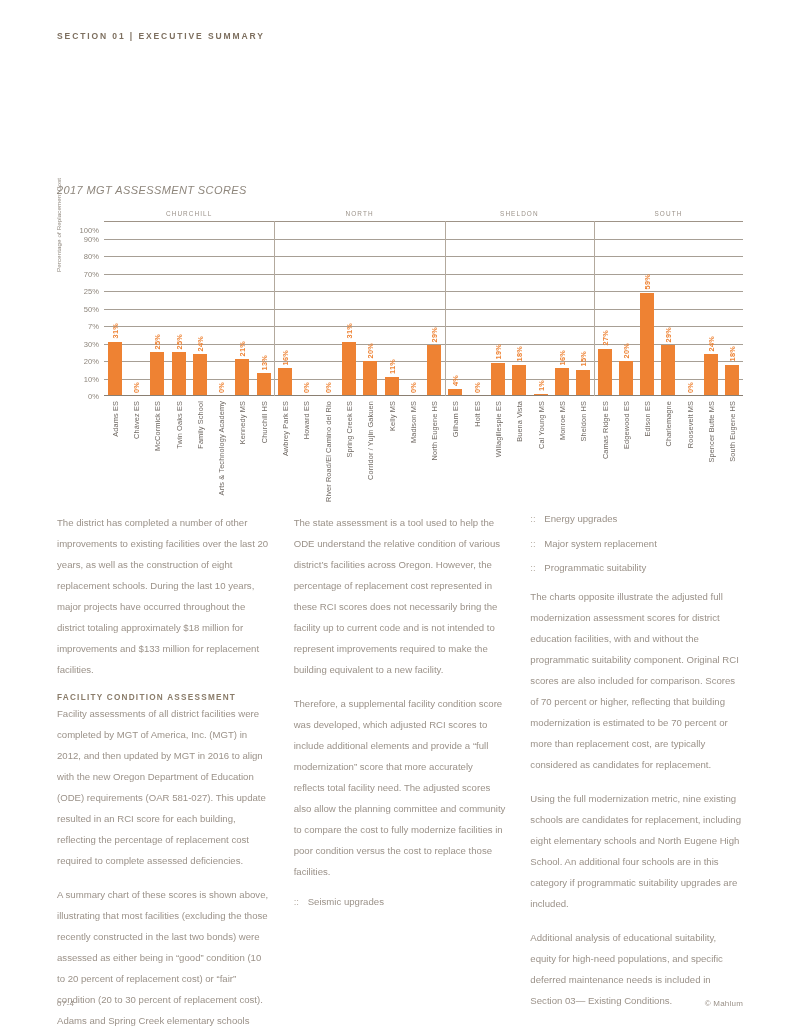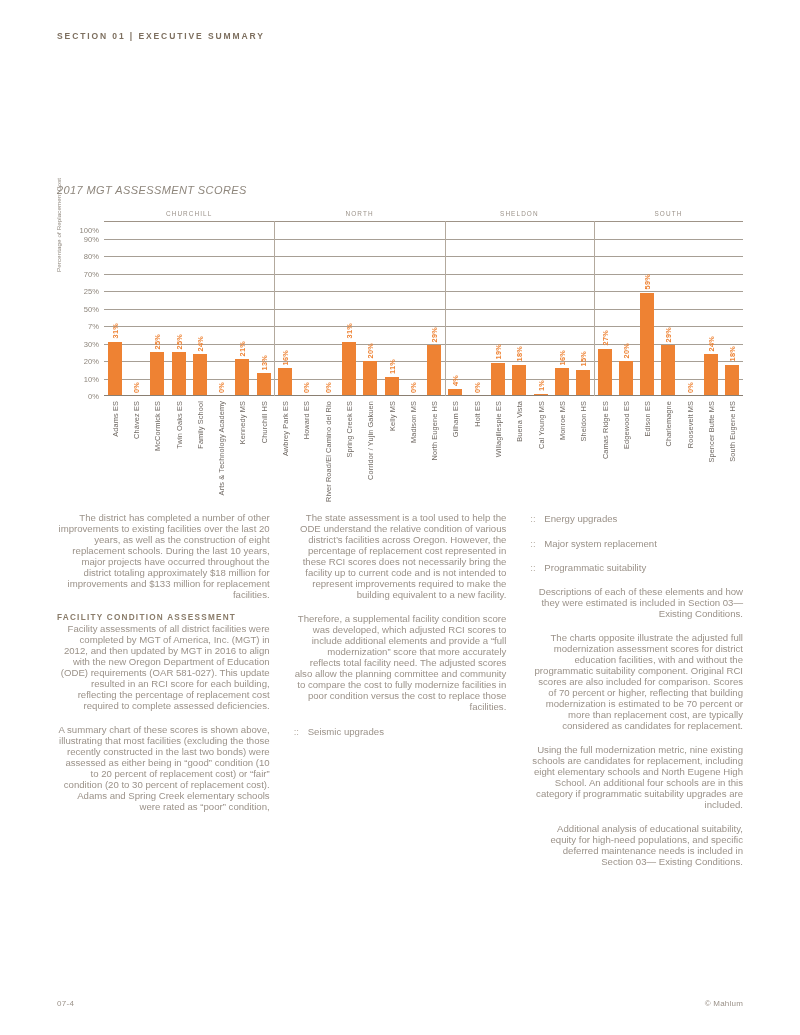--- a/index.html
+++ b/index.html
@@ -154,23 +154,22 @@
     left: 57px;
     top: 512px;
     width: 686px;
     display: flex;
     gap: 24px;
   }
   .col { width: 213px; }
   .col p {
     margin: 0 0 13px 0;
     font-size: 9.6px;
-    line-height: 11px;
-    color: #9b9289;
-    text-align: right;
+    line-height: 21px;
+    color: #9b9289;
   }
   .col h3 {
     margin: 0 0 1px 0;
     font-size: 8.2px;
     font-weight: bold;
     letter-spacing: 1.25px;
     color: #8a7c6a;
     text-transform: uppercase;
   }
   .col .tight { margin-bottom: 0; }
@@ -417,21 +416,20 @@
       <span>Energy upgrades</span>
     </div>
     <div class="bullet">
       <span class="dots">::</span>
       <span>Major system replacement</span>
     </div>
     <div class="bullet">
       <span class="dots">::</span>
       <span>Programmatic suitability</span>
     </div>
-    <p>Descriptions of each of these elements and how they were estimated is included in Section 03—Existing Conditions.</p>
     <p>The charts opposite illustrate the adjusted full modernization assessment scores for district education facilities, with and without the programmatic suitability component. Original RCI scores are also included for comparison. Scores of 70 percent or higher, reflecting that building modernization is estimated to be 70 percent or more than replacement cost, are typically considered as candidates for replacement.</p>
     <p>Using the full modernization metric, nine existing schools are candidates for replacement, including eight elementary schools and North Eugene High School. An additional four schools are in this category if programmatic suitability upgrades are included.</p>
     <p>Additional analysis of educational suitability, equity for high-need populations, and specific deferred maintenance needs is included in Section 03— Existing Conditions.</p>
   </div>
 </div>
 
 <div class="footer-left">07-4</div>
 <div class="footer-right">© Mahlum</div>
 
 </body></html>

